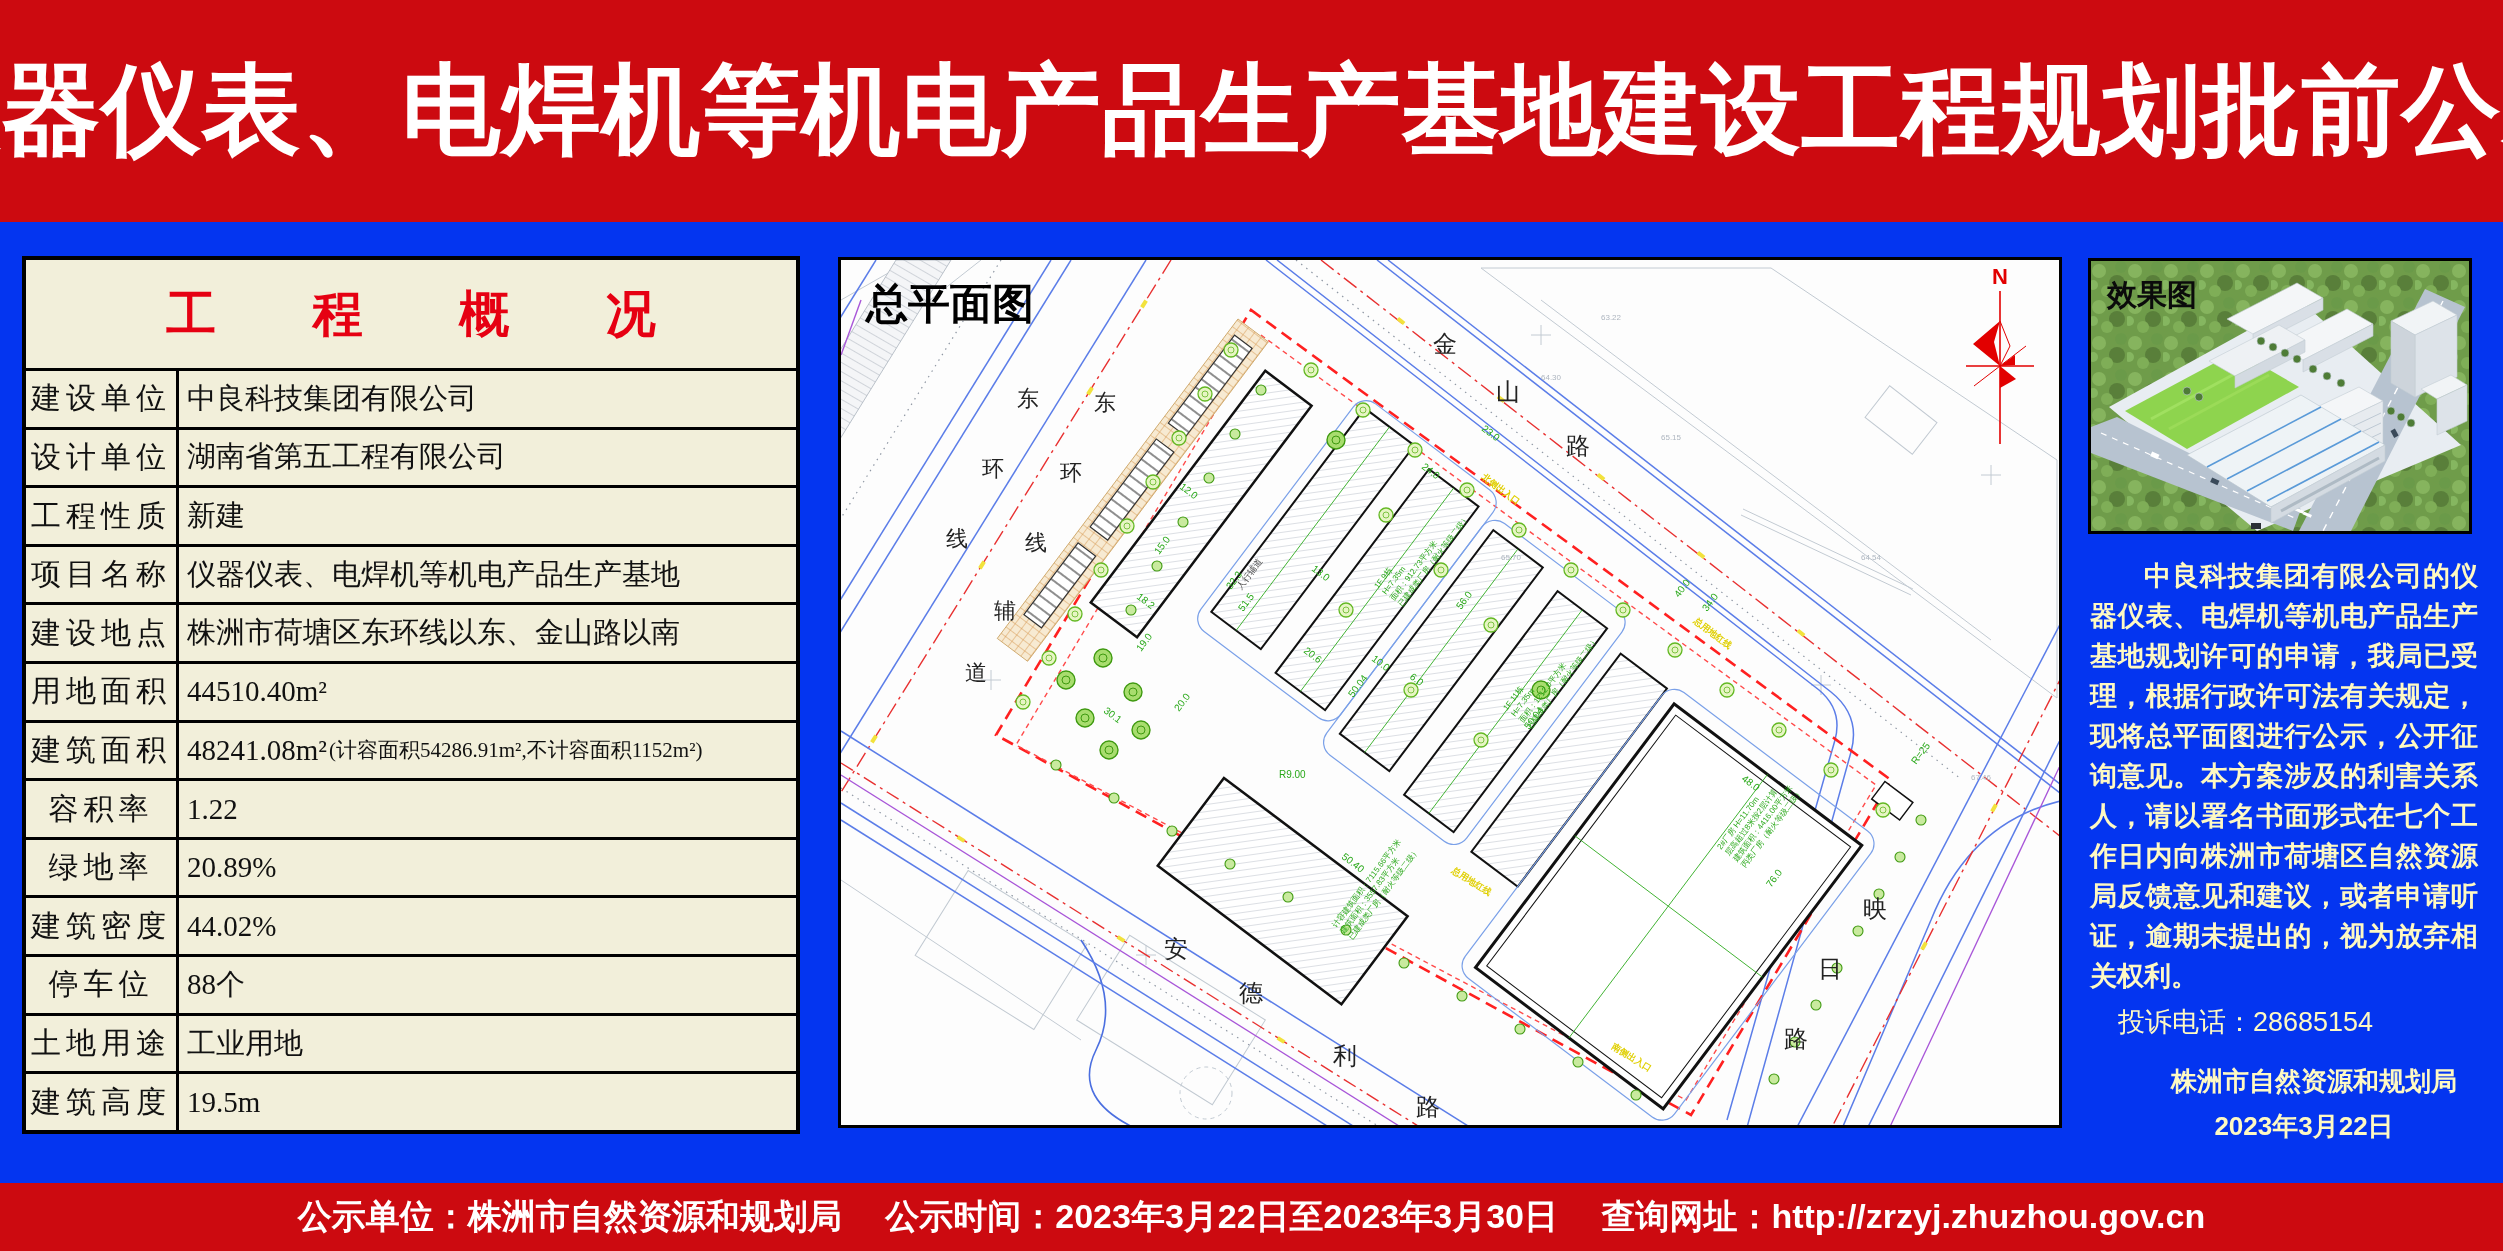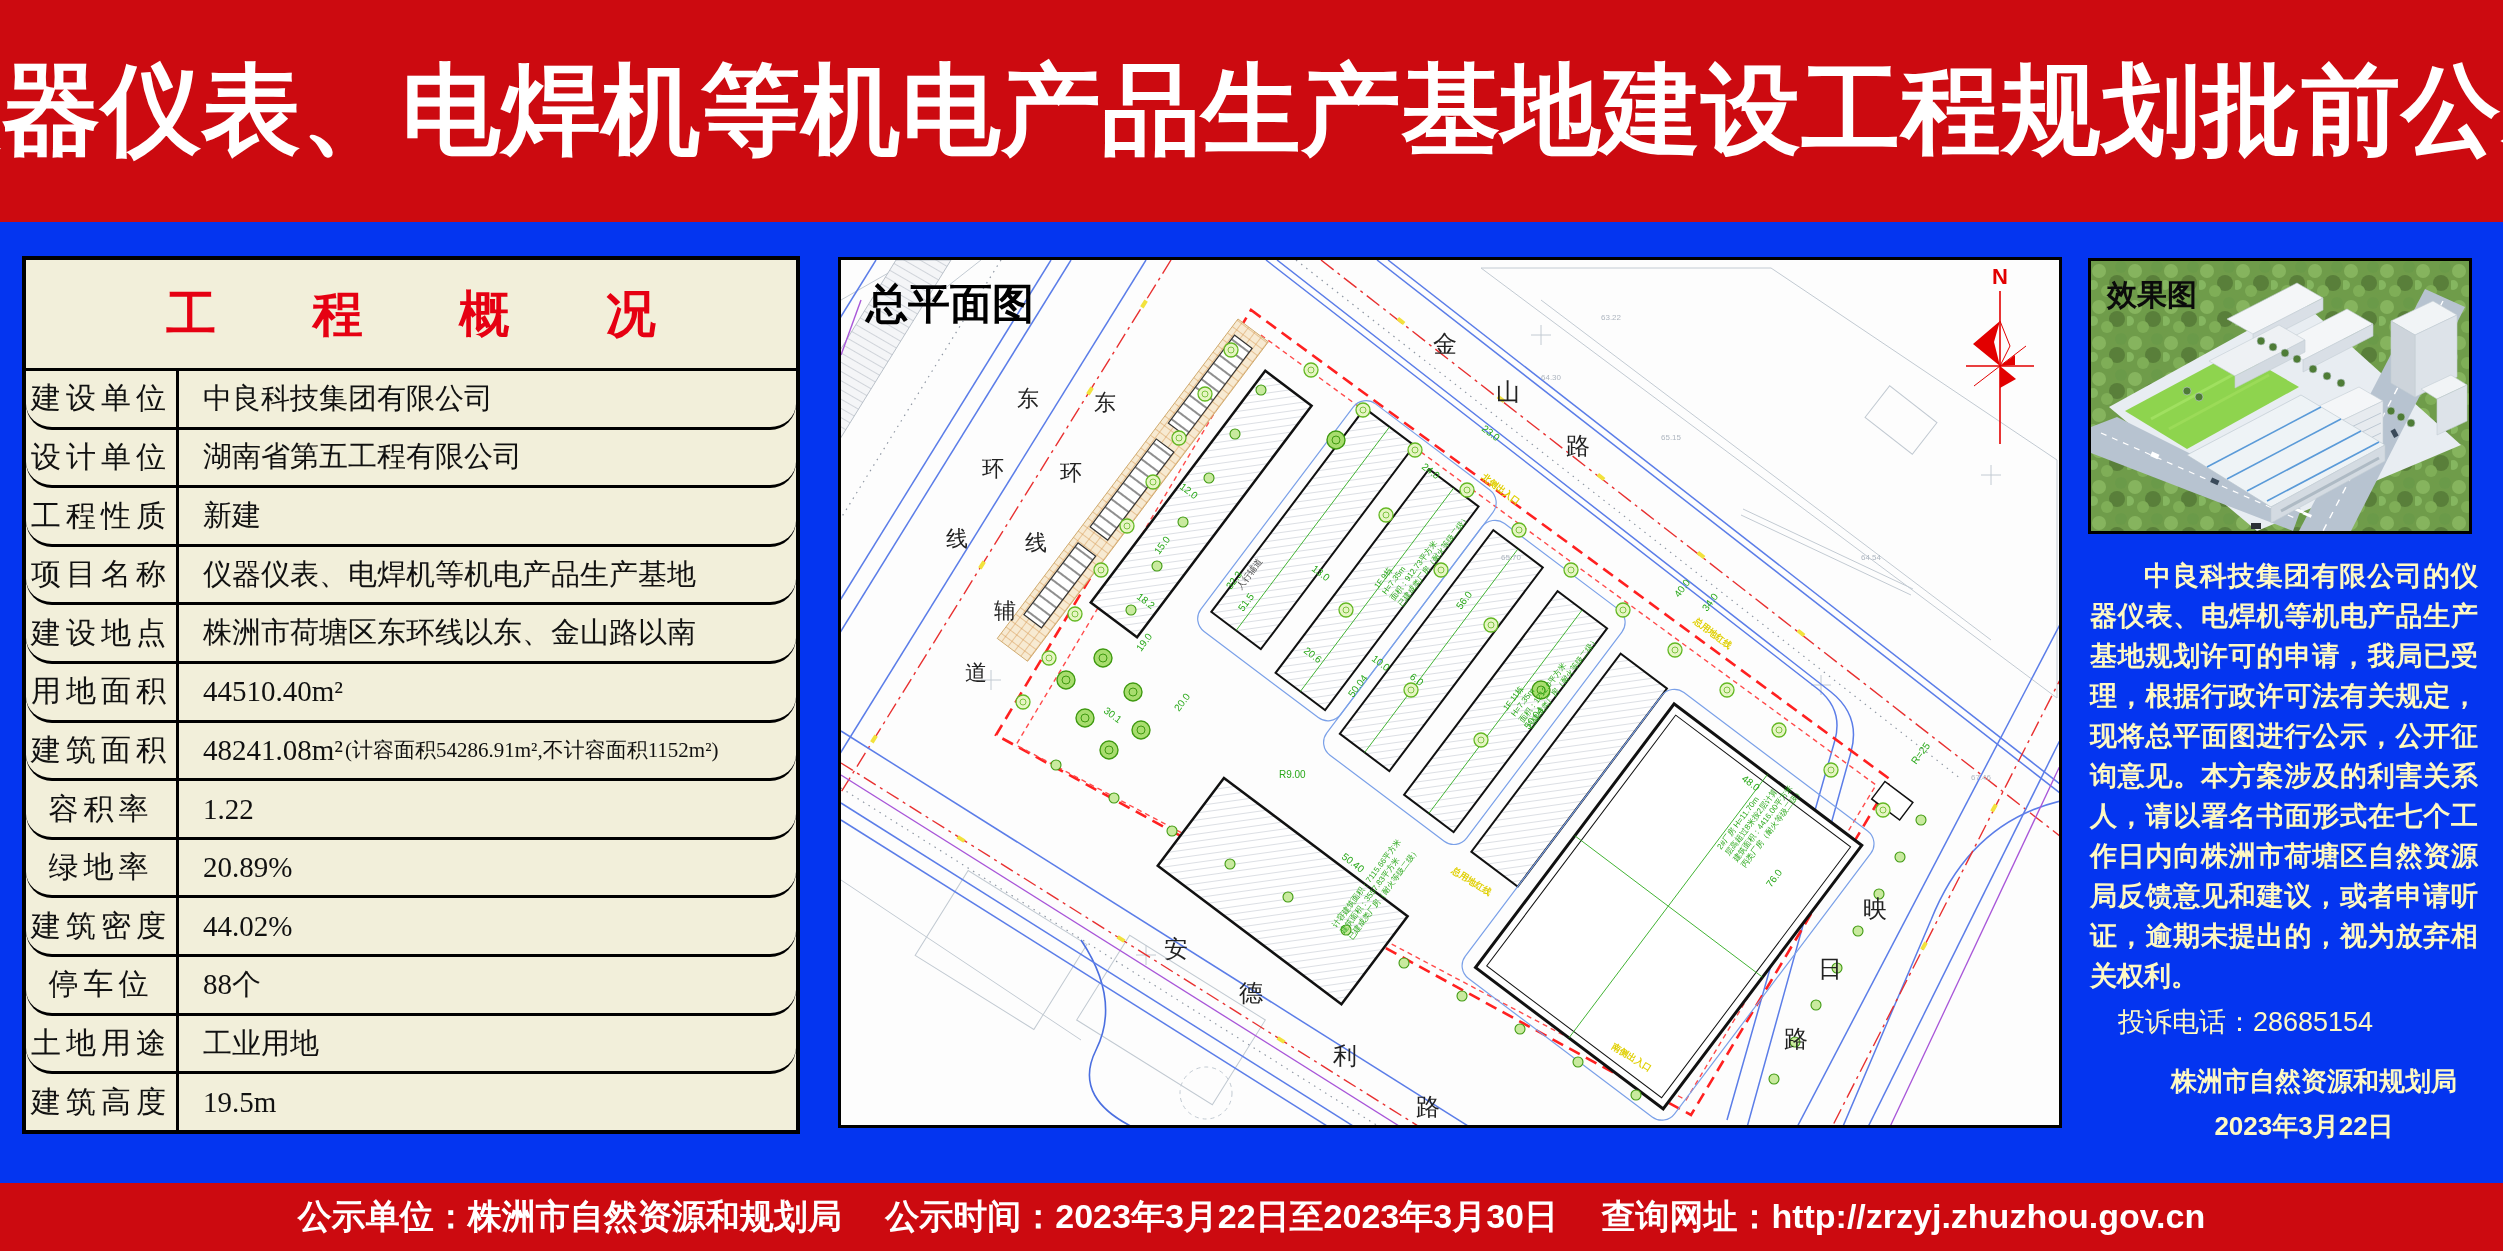--- a/index.html
+++ b/index.html
@@ -13,26 +13,26 @@
   #ftr{position:absolute;left:0;top:1183px;width:2503px;height:68px;background:#cc0a10;
        display:flex;align-items:center;justify-content:center;}
   #ftr .t{color:#fff;font-size:34px;font-weight:bold;white-space:nowrap;}
   
   #ovw{position:absolute;left:22px;top:256px;width:778px;height:878px;background:#f2efda;
        border:4px solid #000;box-sizing:border-box;display:flex;flex-direction:column;}
   #ovw .hd{height:108px;display:flex;align-items:center;justify-content:center;
            border-bottom:3px solid #000;}
   #ovw .hd span{color:#e60012;font-size:50px;font-weight:bold;letter-spacing:42px;text-indent:42px;
                 font-family:"Liberation Serif",serif;}
-  #ovw .row{flex:1;display:flex;border-bottom:3px solid #000;border-radius:26px;}
+  #ovw .row{flex:1;display:flex;border-bottom:3px solid #000;}
   #ovw .row:last-child{border-bottom:none;}
   #ovw .lbl{width:150px;border-right:3px solid #000;display:flex;align-items:center;
             justify-content:center;font-size:30px;color:#111;letter-spacing:5px;
             font-family:"Liberation Serif",serif;}
-  #ovw .val{flex:1;display:flex;align-items:center;padding-left:24px;font-size:29px;color:#111;
+  #ovw .val{flex:1;display:flex;align-items:center;padding-left:8px;font-size:29px;color:#111;
             font-family:"Liberation Serif",serif;white-space:nowrap;}
   #ovw .val .note{font-size:21px;margin-left:2px;}
   
   #plan{position:absolute;left:838px;top:257px;width:1224px;height:871px;background:#fdfdfd;
         border:3px solid #000;box-sizing:border-box;overflow:hidden;}
   
   #rp-img{position:absolute;left:2088px;top:258px;width:384px;height:276px;background:#6f9c4a;
           border:3px solid #000;box-sizing:border-box;overflow:hidden;}
   #rp-text{position:absolute;left:2090px;top:556px;width:388px;color:#fef9c3;}
   #rp-text .para{font-size:27px;font-weight:bold;line-height:40px;text-align:justify;

